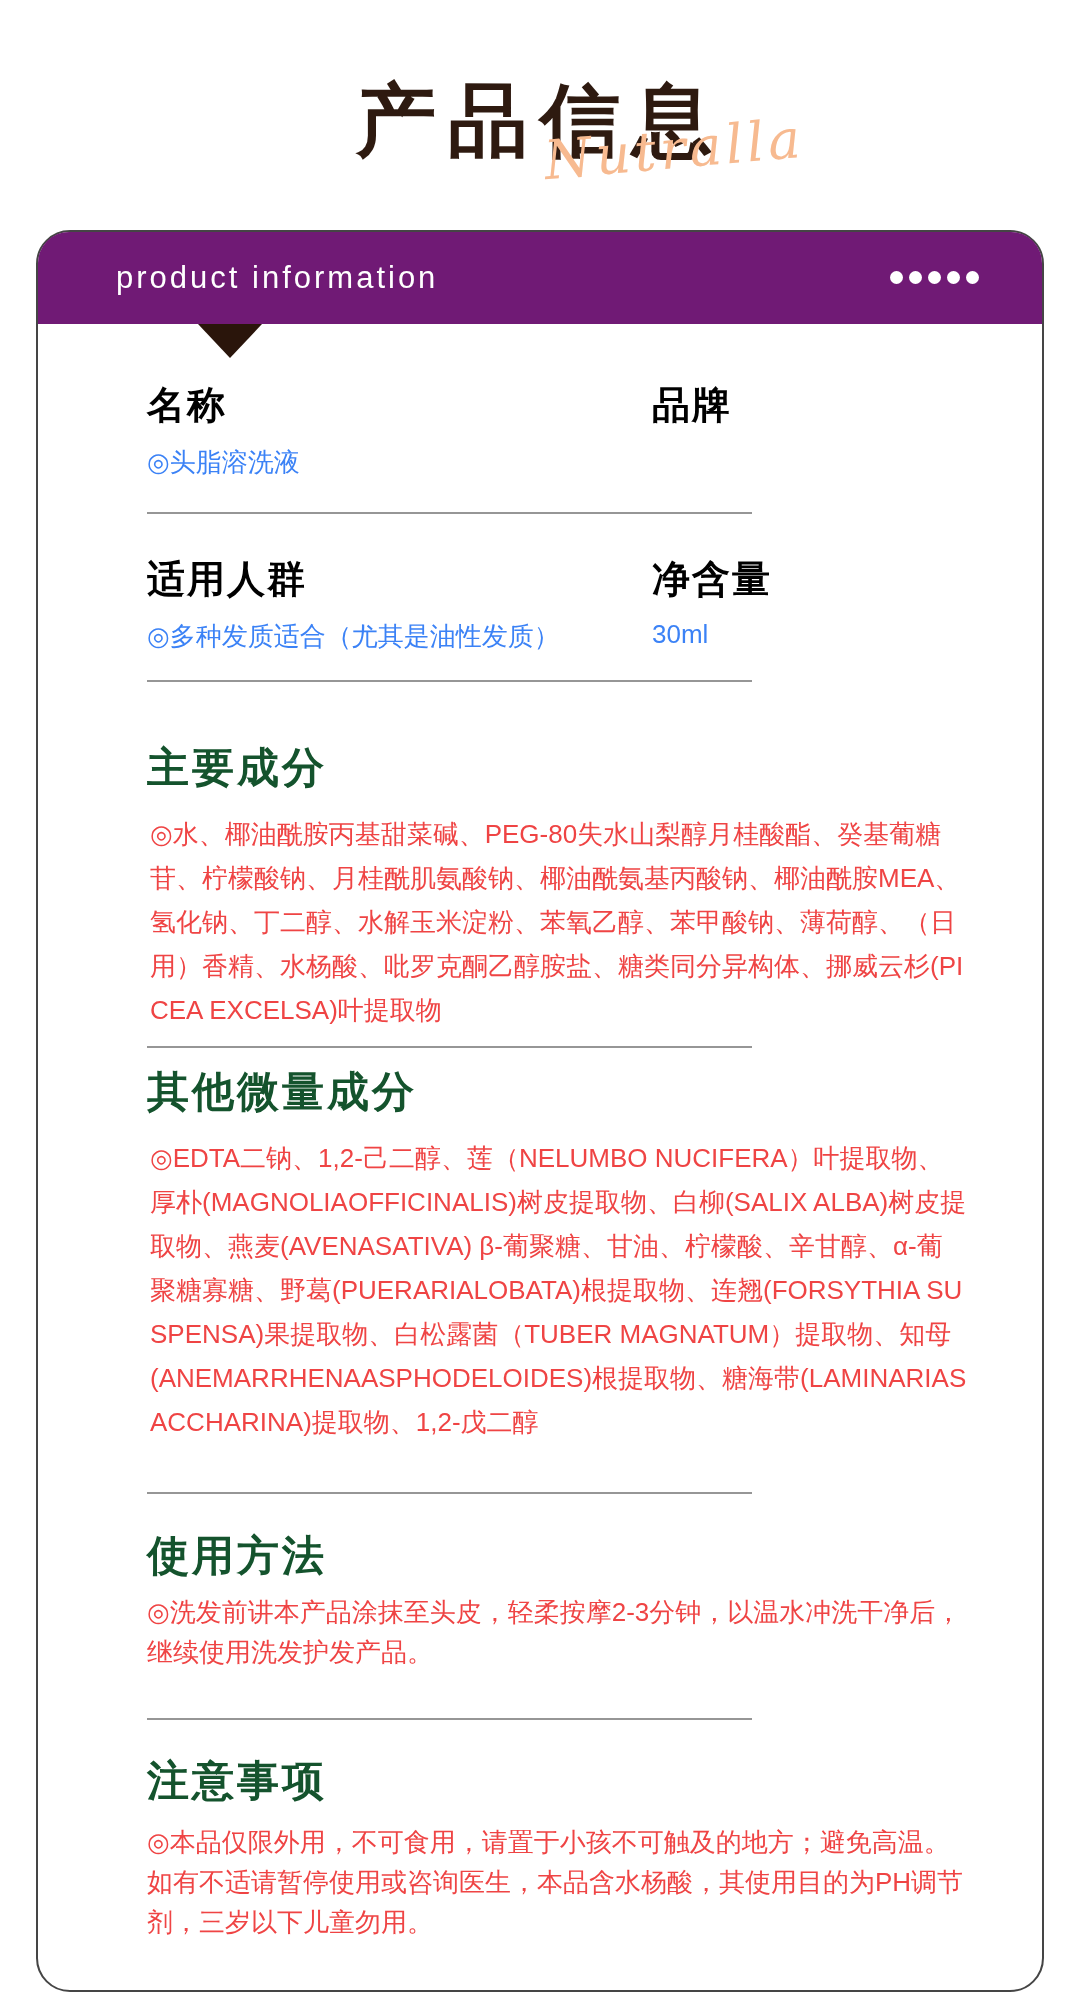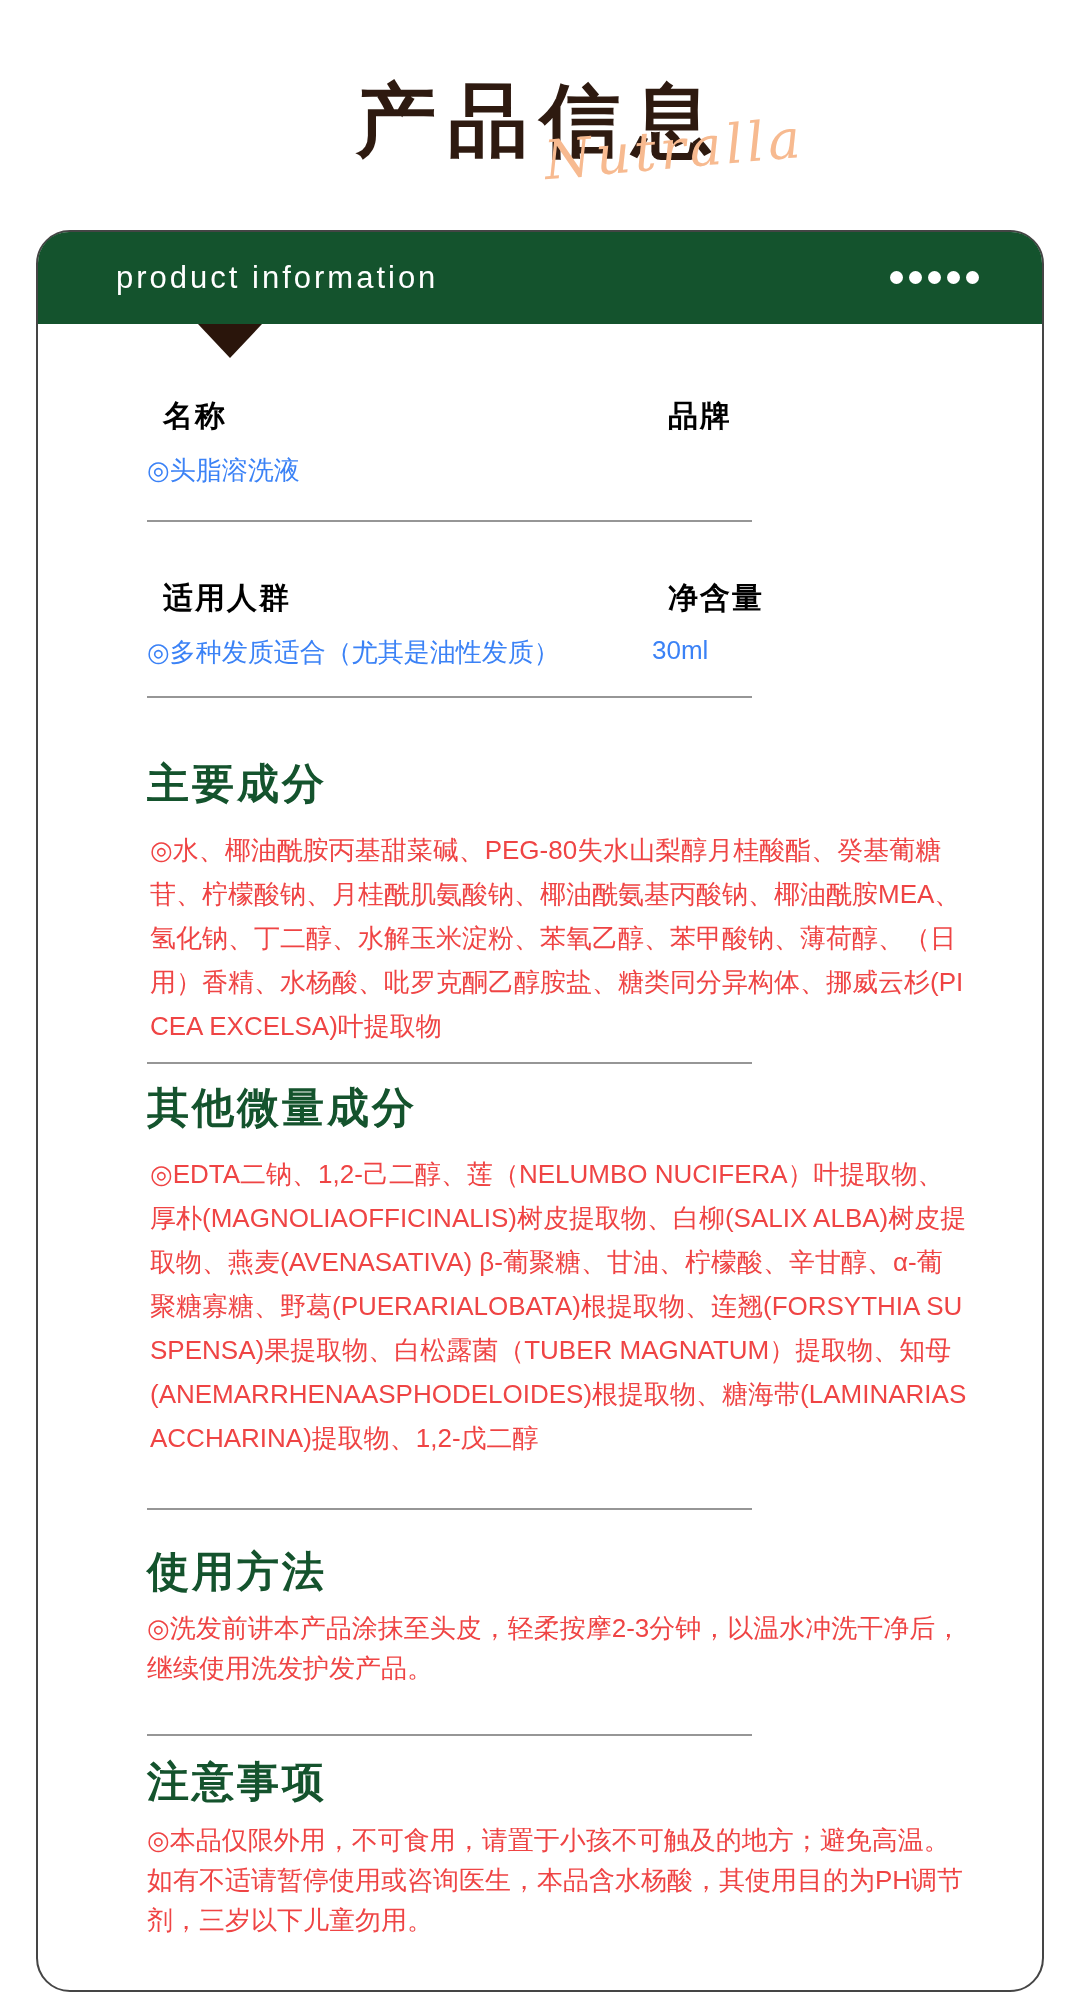--- a/index.html
+++ b/index.html
@@ -21,62 +21,62 @@
     position:absolute; left:544px; top:118px; width:260px;
     font-family:"DejaVu Serif","Liberation Serif",serif;
     font-style:italic; font-size:54px; letter-spacing:4px;
     color:#f7ba90; transform:rotate(-5deg); white-space:nowrap;
   }
   .card {
     position:absolute; left:36px; top:230px; width:1008px; height:1762px;
     background:#fff; border:2px solid #454545; border-radius:34px;
   }
   .card-header {
-    position:relative; height:92px; background:#14532d;
+    position:relative; height:92px; background:#701a75;
     border-radius:31px 31px 0 0;
     display:flex; align-items:center;
   }
   .header-label {
     margin-left:78px; color:#ffffff; font-size:31px; letter-spacing:3px;
   }
   .dots { position:absolute; right:63px; top:39px; display:flex; gap:6px; }
   .dots i { display:block; width:13px; height:13px; border-radius:50%; background:#ffffff; }
   .pointer {
     position:absolute; left:160px; top:92px; width:0; height:0;
     border-left:32px solid transparent; border-right:32px solid transparent;
     border-top:34px solid #2a150b;
   }
   .card-body { position:relative; }
   .field-grid { display:grid; grid-template-columns:505px auto; margin-left:109px; }
   .row1 { margin-top:56px; }
   .row2 { margin-top:40px; }
   .field-label {
-    margin:16px; font-family:Liberation Mono, monospace;
-    font-weight:700; font-size:30px; letter-spacing:2px; color:#000;
+    margin:0; font-family:Liberation Mono, monospace;
+    font-weight:700; font-size:38px; letter-spacing:2px; color:#000;
   }
   .field-value { margin:14px 0 0 0; font-size:26px; color:#3b82f6; }
   .divider {
     border:none; border-top:2px solid #969696; height:0;
     margin:0 0 0 109px; width:605px;
   }
   .div1 { margin-top:32px; }
   .div2 { margin-top:26px; }
   .div3 { margin-top:14px; }
   .div4 { margin-top:48px; }
   .div5 { margin-top:46px; }
   .section-heading {
     margin:0 0 0 109px;
     font-family:"Liberation Serif","DejaVu Serif",serif;
     font-weight:700; font-size:42px; letter-spacing:3px; color:#14532d;
     line-height:52px;
   }
   .sh1 { margin-top:60px; }
   .sh2 { margin-top:18px; }
   .sh3 { margin-top:36px; }
-  .sh4 { margin-top:20px; }
+  .sh4 { margin-top:38px;font-family:Liberation Mono, monospace; }
   .section-body {
     margin:0 0 0 112px; width:818px;
     font-size:26px; color:#ef4444;
   }
   .ingredients { margin-top:18px; line-height:44px; word-break:break-all; }
   .plain { margin-top:10px; margin-left:109px; line-height:40px; }
   .pb4 { margin-top:12px; }
 </style>
 </head>
 <body>

